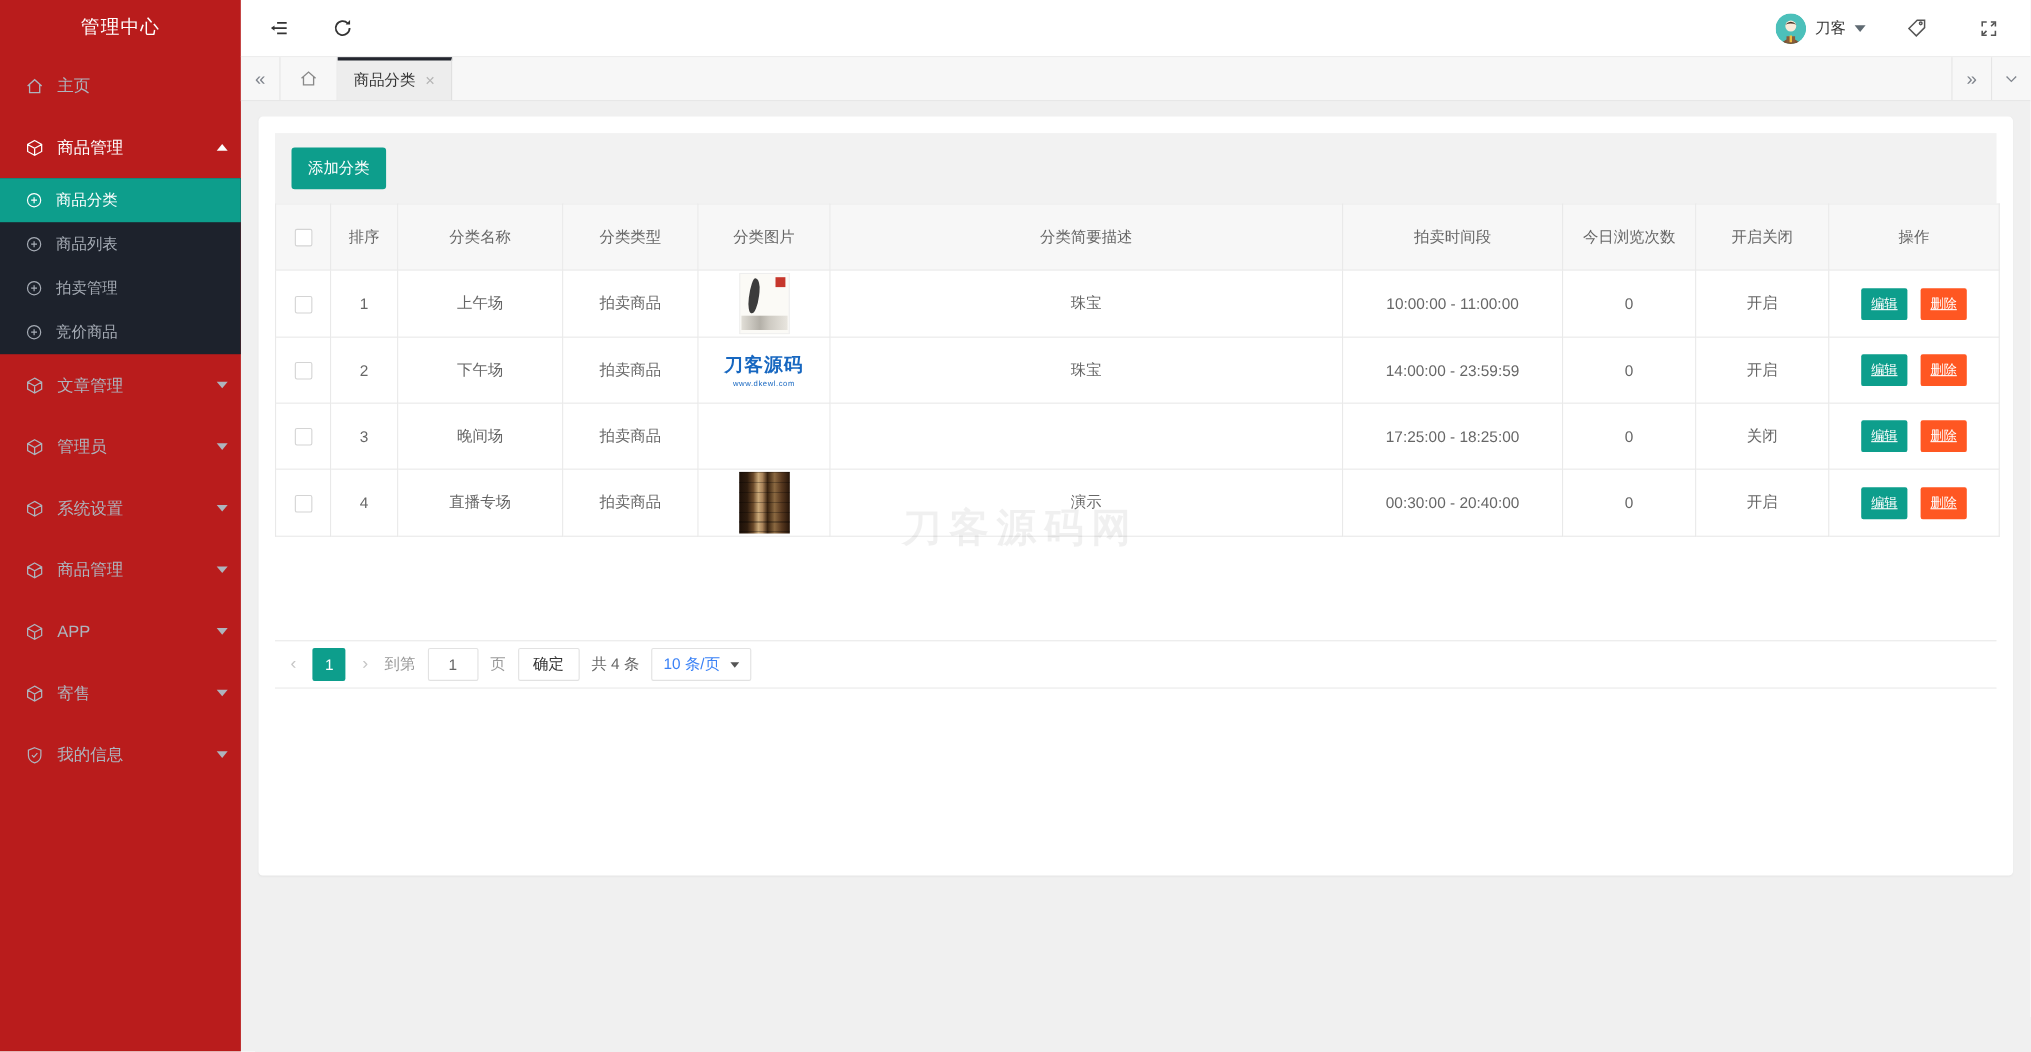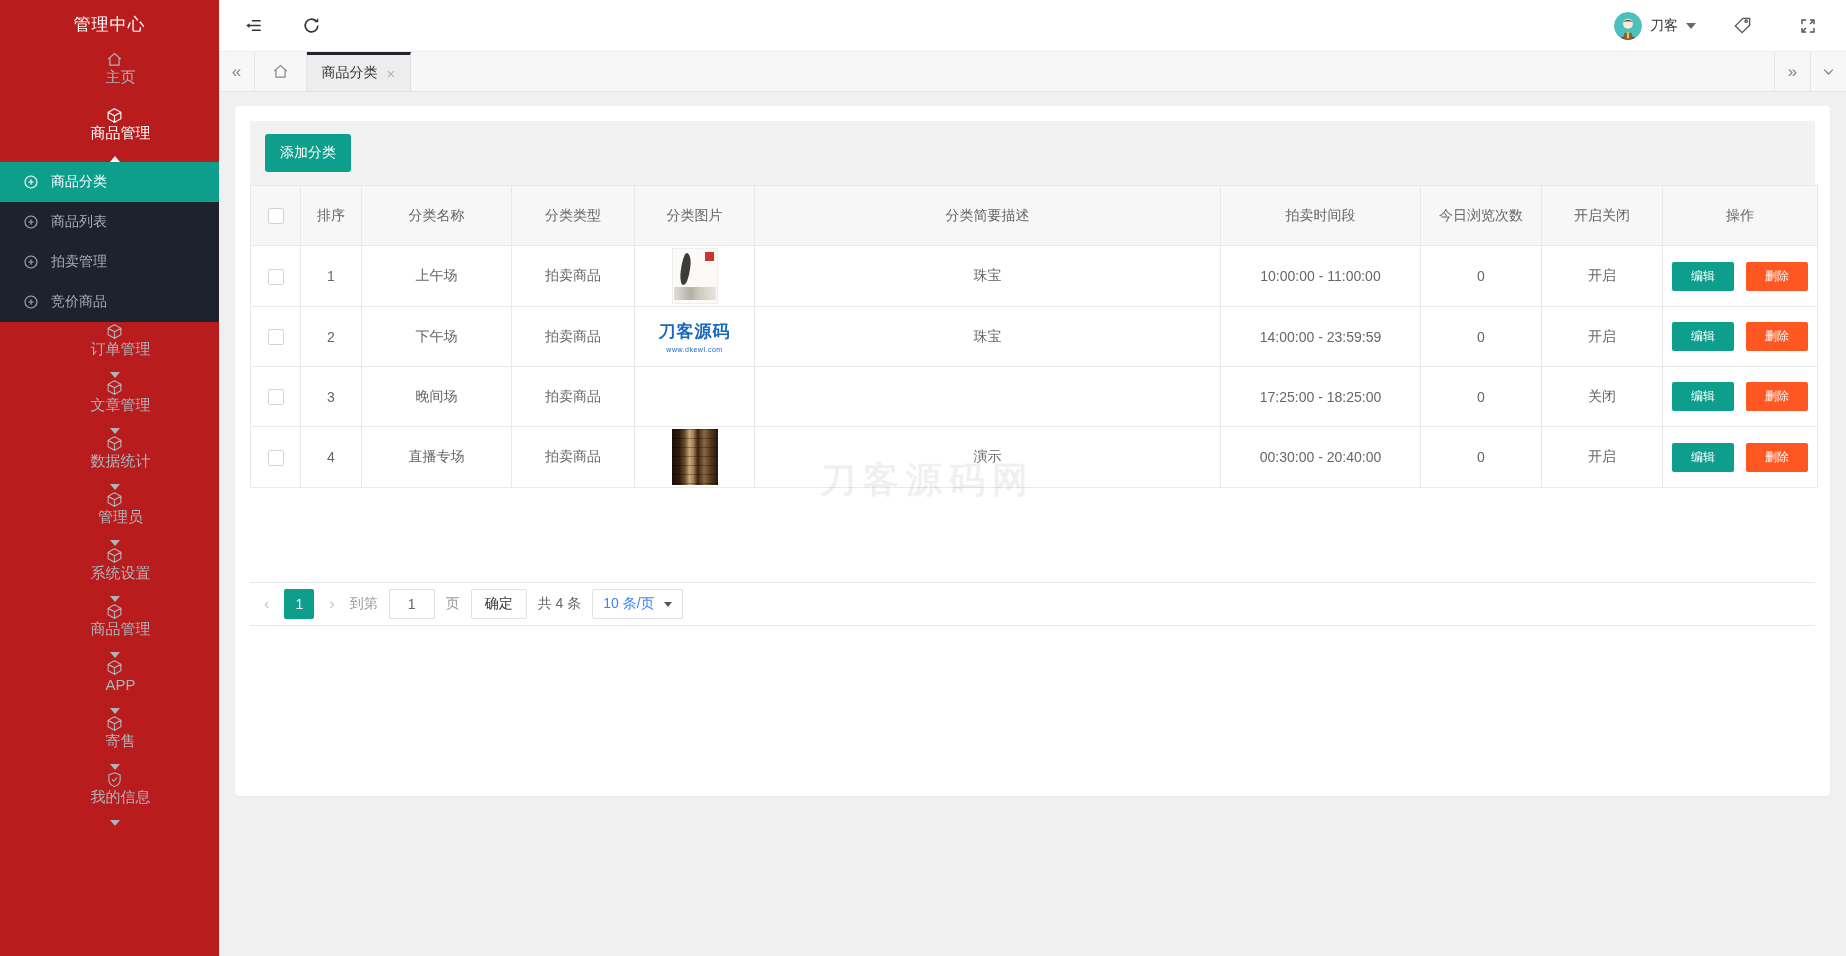--- a/index.html
+++ b/index.html
@@ -9,21 +9,21 @@
     font-size: 14px;
     background: #f0f0f0;
     overflow: hidden;
     color: #666;
   }
   .app { display:flex; width:1846px; height:956px; }
 
   
   .sidebar { width:219px; flex-shrink:0; background:#b91c1c; height:100%; overflow:hidden; }
   .side-title { height:50px; line-height:50px; text-align:center; color:#fff; font-size:17px; letter-spacing:1px; }
-  .nav-item { height:56px; display:flex; align-items:center; padding:0 12px 0 22px; color:#aeb4bd; font-size:15px; cursor:pointer;flex-direction:column; }
+  .nav-item { height:56px; display:flex; align-items:center; padding:0 12px 0 22px; color:#aeb4bd; font-size:15px; cursor:pointer; }
   .nav-item .ico { width:18px; height:18px; flex-shrink:0; display:flex; align-items:center; justify-content:center; }
   .nav-item .label { margin-left:12px; flex:1; white-space:nowrap; }
   .nav-item.bright { color:#fdfdfd; }
   .submenu { background:#1d222c; }
   .sub-item { height:40px; display:flex; align-items:center; padding:0 16px 0 22px; color:#a7adb6; font-size:14px; cursor:pointer; }
   .sub-item .ico { width:17px; height:17px; display:flex; align-items:center; justify-content:center; }
   .sub-item .label { margin-left:12px; }
   .sub-item.active { background:#0d9e8c; color:#fff; }
   .caret { width:0; height:0; display:inline-block; }
   .caret-down { border-left:5px solid transparent; border-right:5px solid transparent; border-top:6px solid currentColor; }
@@ -66,21 +66,21 @@
   .thumb-painting::before { content:""; position:absolute; left:9px; top:5px; width:9px; height:32px; background:#3c3c3c; border-radius:45% 60% 55% 45% / 60% 40% 55% 45%; transform:rotate(7deg); }
   .thumb-painting::after { content:""; position:absolute; right:4px; top:4px; width:9px; height:9px; background:#c6372c; }
   .ink-base { position:absolute; left:2px; right:2px; bottom:4px; height:13px; opacity:.65; background:linear-gradient(90deg,#d3cfc6,#8d887e 40%,#b5b0a6 60%,#dedad2); }
   .thumb-photo { background:
       repeating-linear-gradient(180deg, rgba(0,0,0,.28) 0 1px, transparent 1px 9px),
       linear-gradient(90deg,#1c1008 0%,#2e1c0e 16%,#6b4a2a 28%,#c9a878 38%,#a9835a 46%,#392310 56%,#8a6840 70%,#57381f 84%,#261509 100%); }
   .thumb-logo { width:84px; margin:0 auto; text-align:center; cursor:default; }
   .logo-text { font-size:17px; font-weight:bold; color:#1767c0; letter-spacing:1px; }
   .logo-sub { font-size:7px; color:#1767c0; margin-top:3px; letter-spacing:.5px; }
 
-  .btn-op { display:inline-block; border:none; border-radius:2px; color:#fff; font-size:12px; padding:6px 19px; margin:0 4px; cursor:pointer; font-family:inherit; }
+  .btn-op { display:inline-block; border:none; border-radius:2px; color:#fff; font-size:12px; padding:6px 9px; margin:0 4px; cursor:pointer; font-family:inherit;text-decoration:underline; }
   .btn-edit { background:#0d9e8c; }
   .btn-del { background:#ff5722; }
 
   .table-gap { height:94px; }
 
   .pager { border-top:1px solid #e9e9e9; border-bottom:1px solid #e9e9e9; height:44px; display:flex; align-items:center; gap:11px; padding-left:10px; font-size:14px; color:#666; }
   .pg-arrow { color:#c6c6c6; font-size:16px; cursor:pointer; padding:0 4px; }
   .pg-current { width:30px; height:30px; background:#0d9e8c; color:#fff; display:flex; align-items:center; justify-content:center; border-radius:2px; cursor:pointer; }
   .pg-muted { color:#9a9a9a; }
   .pg-input { width:46px; height:30px; border:1px solid #e2e2e2; border-radius:2px; text-align:center; color:#666; font-size:14px; font-family:inherit; outline:none; }
@@ -157,39 +157,21 @@
         <span class="label">竞价商品</span>
       </div>
     </div>
 
     <div class="nav-item">
       <span class="ico">
           <svg class="lineicon" width="17" height="17" viewBox="0 0 24 24" fill="none" stroke="currentColor" stroke-width="1.6">
             <path d="M12 2.5 21 7.5v9l-9 5-9-5v-9z M3 7.5l9 5 9-5 M12 12.5v9"></path>
           </svg>
         </span>
-      <span class="label">订单管理</span>
-      <span class="caret caret-down"></span>
-    </div>
-    <div class="nav-item">
-      <span class="ico">
-          <svg class="lineicon" width="17" height="17" viewBox="0 0 24 24" fill="none" stroke="currentColor" stroke-width="1.6">
-            <path d="M12 2.5 21 7.5v9l-9 5-9-5v-9z M3 7.5l9 5 9-5 M12 12.5v9"></path>
-          </svg>
-        </span>
       <span class="label">文章管理</span>
-      <span class="caret caret-down"></span>
-    </div>
-    <div class="nav-item">
-      <span class="ico">
-          <svg class="lineicon" width="17" height="17" viewBox="0 0 24 24" fill="none" stroke="currentColor" stroke-width="1.6">
-            <path d="M12 2.5 21 7.5v9l-9 5-9-5v-9z M3 7.5l9 5 9-5 M12 12.5v9"></path>
-          </svg>
-        </span>
-      <span class="label">数据统计</span>
       <span class="caret caret-down"></span>
     </div>
     <div class="nav-item">
       <span class="ico">
           <svg class="lineicon" width="17" height="17" viewBox="0 0 24 24" fill="none" stroke="currentColor" stroke-width="1.6">
             <path d="M12 2.5 21 7.5v9l-9 5-9-5v-9z M3 7.5l9 5 9-5 M12 12.5v9"></path>
           </svg>
         </span>
       <span class="label">管理员</span>
       <span class="caret caret-down"></span>

